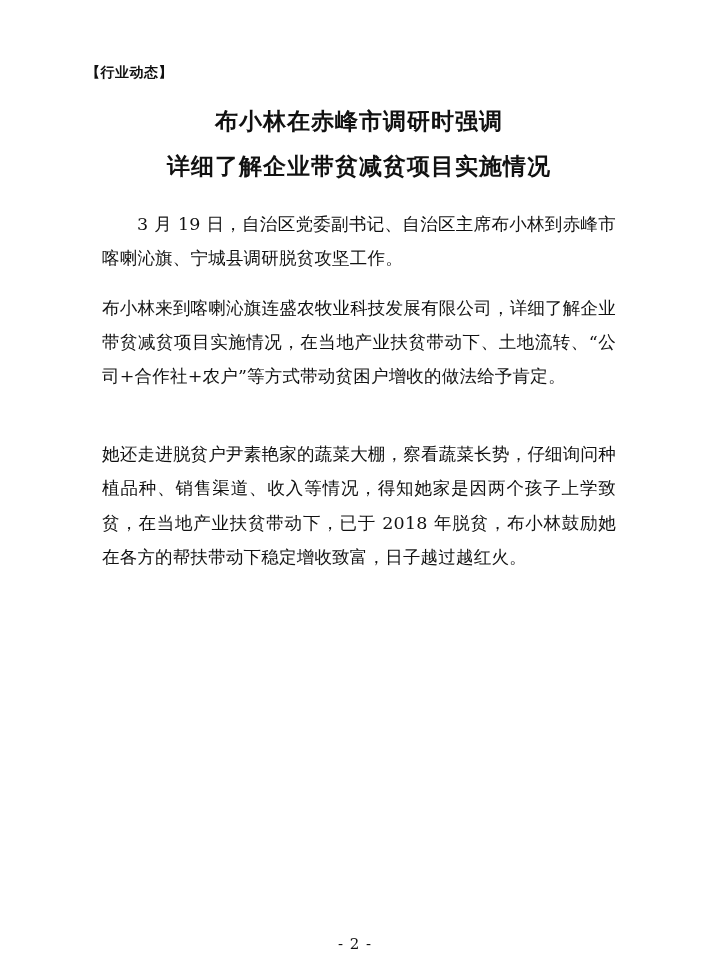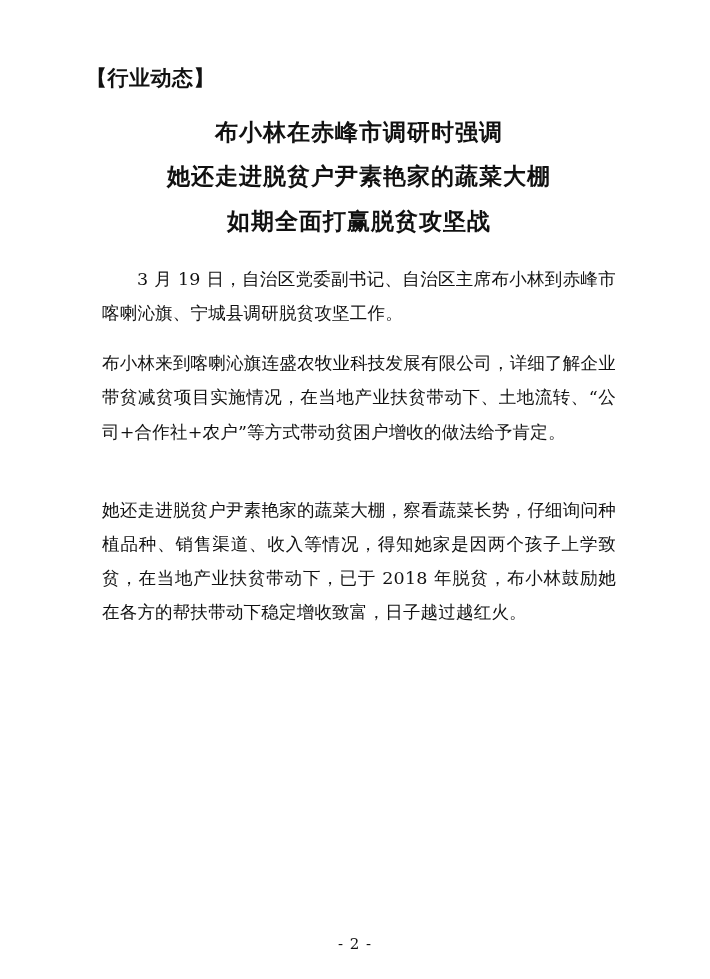--- a/index.html
+++ b/index.html
@@ -15,21 +15,21 @@
     overflow: hidden;
   }
   .page {
     position: relative;
     width: 710px;
     height: 979px;
     box-sizing: border-box;
     padding: 62px 78px 0 86px;
   }
   .kicker {
-    font-size: 21px;
+    font-size: 14px;
     font-weight: bold;
     letter-spacing: 0.5px;
     margin: 0 0 14px 0;
     line-height: 1.5;
   }
   .title-block {
     margin: 16px 0 18px 0;
     text-align: center;
   }
   .title-line {
@@ -73,22 +73,21 @@
 </style>
 </head>
 <body>
 
 <div class="page">
 
   <div class="kicker">【行业动态】</div>
 
   <div class="title-block">
     <div class="title-line">布小林在赤峰市调研时强调</div>
-    <div class="title-line">她还走进脱贫户尹素艳家的蔬菜大棚</div>
-    <div class="title-line">如期全面打赢脱贫攻坚战</div>
+    <div class="title-line">详细了解企业带贫减贫项目实施情况</div>
   </div>
 
   <div class="body-block">
     <p class="para indent">3 月 19 日，自治区党委副书记、自治区主席布小林到赤峰市喀喇沁旗、宁城县调研脱贫攻坚工作。</p>
     <p class="para">布小林来到喀喇沁旗连盛农牧业科技发展有限公司，详细了解企业带贫减贫项目实施情况，在当地产业扶贫带动下、土地流转、“公司+合作社+农户”等方式带动贫困户增收的做法给予肯定。</p>
     <div class="gap"></div>
     <p class="para">她还走进脱贫户尹素艳家的蔬菜大棚，察看蔬菜长势，仔细询问种植品种、销售渠道、收入等情况，得知她家是因两个孩子上学致贫，在当地产业扶贫带动下，已于 2018 年脱贫，布小林鼓励她在各方的帮扶带动下稳定增收致富，日子越过越红火。</p>
   </div>
 
   <div class="footer">- 2 -</div>

